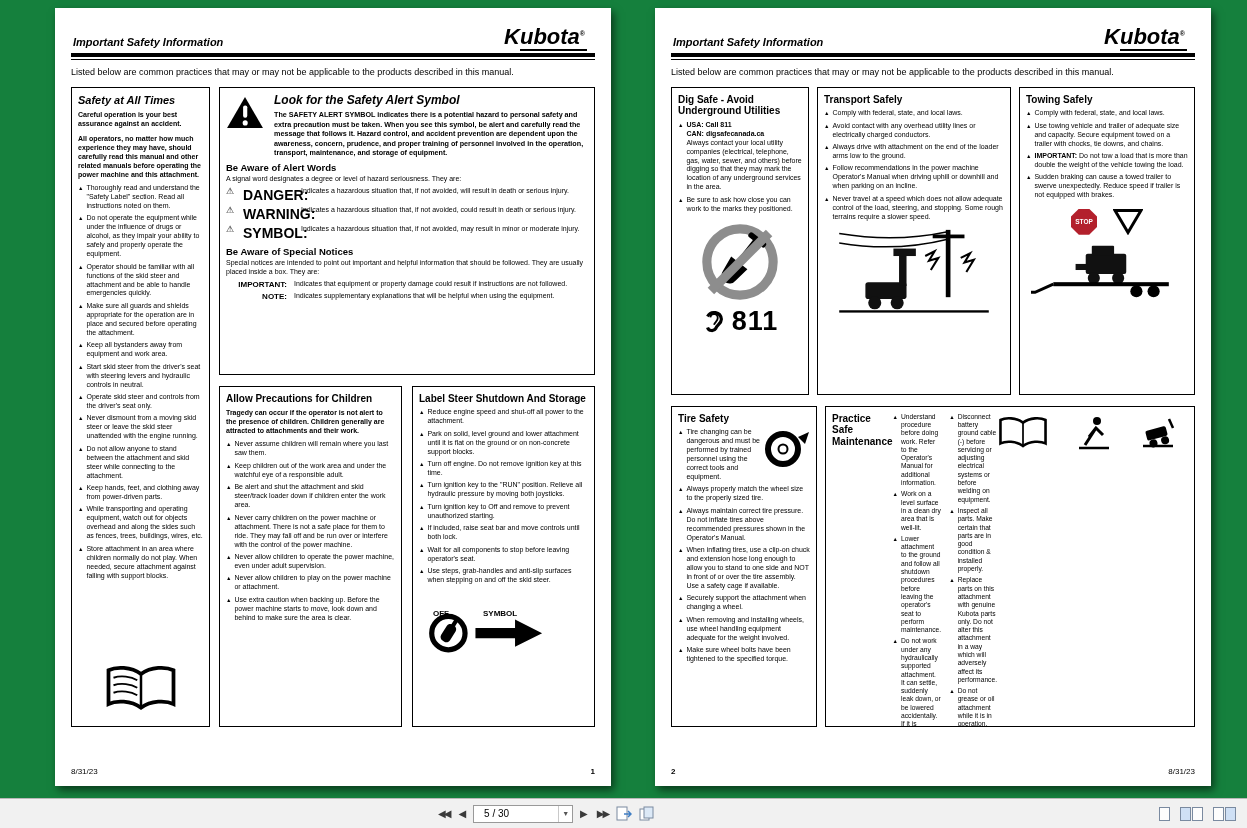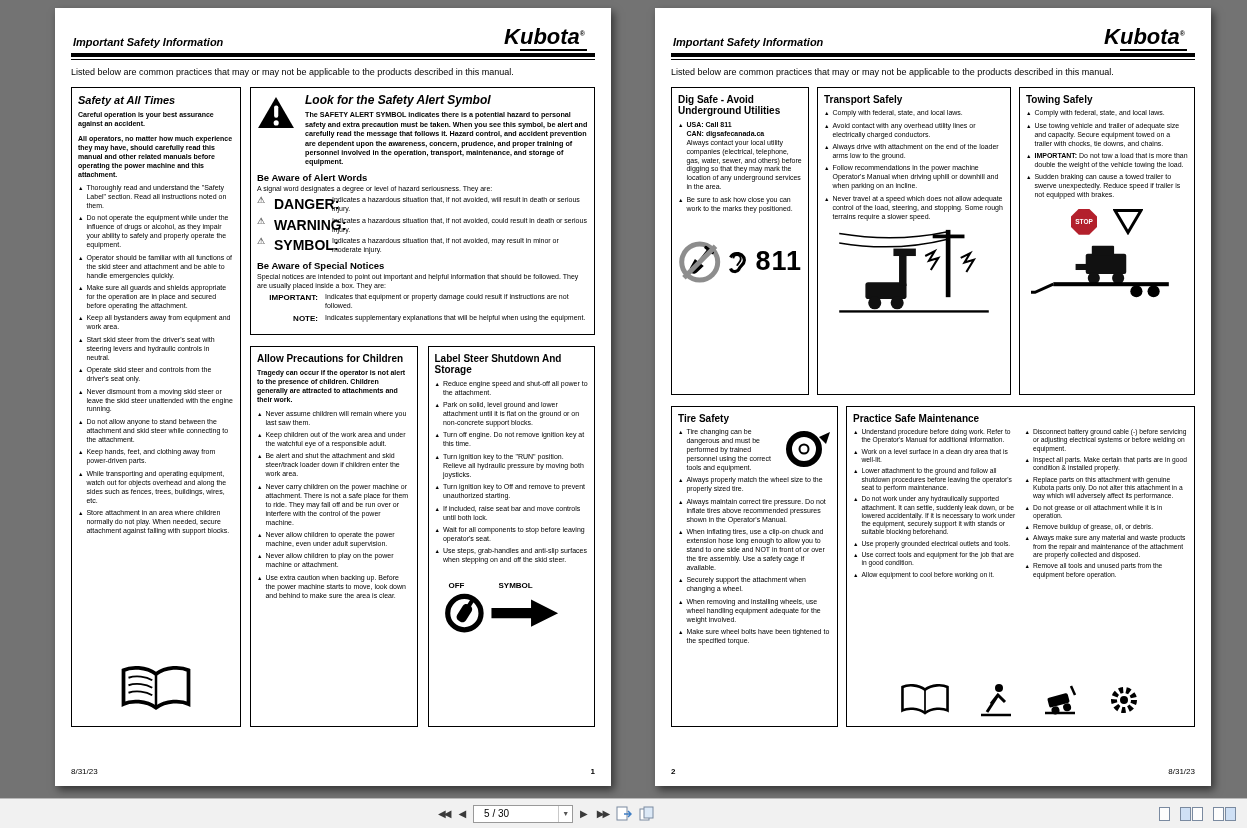--- a/index.html
+++ b/index.html
@@ -1,18 +1,18 @@
 <!DOCTYPE html>
 <html><head>
 <meta charset="utf-8">
 <style>
   *{margin:0;padding:0;box-sizing:border-box}
   html,body{width:1247px;height:828px;overflow:hidden}
   body{background:#55565a;font-family:"Liberation Sans",sans-serif;color:#000;position:relative}
-  .viewer{position:absolute;left:0;top:0;right:0;bottom:30px;background:#737373}
+  .viewer{position:absolute;left:0;top:0;right:0;bottom:30px;background:#15803d}
   .page{position:absolute;top:8px;width:556px;height:778px;background:#fff;box-shadow:3px 4px 8px rgba(0,0,0,.55);padding:12px 16px 10px}
   .page-left{left:55px}
   .page-right{left:655px}
 
   .pg-head{display:flex;justify-content:space-between;align-items:flex-end;padding:6px 2px 5px}
   .pg-title{font-style:italic;font-weight:bold;font-size:11px}
   .logo{font-weight:bold;font-style:italic;font-size:22px;line-height:1;position:relative;padding-right:8px}
   .logo .reg{font-size:7px;vertical-align:super;font-style:normal}
   .logo:after{content:"";position:absolute;left:16px;right:6px;bottom:-3px;height:2px;background:#000}
   .rule{border-top:4px solid #000;height:7px;border-bottom:1px solid #000;margin-bottom:7px}
@@ -22,64 +22,64 @@
   .bt{font-weight:bold;font-size:10px;line-height:1.15;margin-bottom:4px}
   .bt.it{font-style:italic;font-size:11px}
   .lead{font-size:7px;font-weight:bold;line-height:1.3;margin-bottom:5px}
   .bl{display:flex;gap:3px;margin-bottom:3.5px;font-size:7px;line-height:1.28}
   .bl .tri{font-size:5.5px;padding-top:1px;flex:0 0 auto}
   .bl .bl-t{flex:1}
   .bl .bl-b{font-weight:bold}
 
   
   .cols{display:flex;gap:9px;height:640px}
-  .w-col1{width:170px;display:flex;flex-direction:column}
+  .w-col1{width:139px;display:flex;flex-direction:column}
   .col2{flex:1;display:flex;flex-direction:column;gap:11px}
-  .alert-box{height:248px}
+  .alert-box{height:288px}
   .sub-row{display:flex;gap:10px;flex:1}
   .sub-row .box{flex:1}
 
   .alert-head{display:flex;gap:8px;margin-bottom:3px}
   .alert-ico{width:40px;flex:0 0 auto;padding-top:2px}
   .alert-right{flex:1}
   .alert-right .bt{font-size:12px;margin-bottom:3px}
   .alert-body{font-size:7.2px;font-weight:bold;line-height:1.3}
   .sec-head{font-weight:bold;font-size:9.5px;margin:5px 0 2px}
   .sec-intro{font-size:7px;line-height:1.25;margin-bottom:3px}
   .sig-row{display:flex;gap:4px;font-size:7px;margin-bottom:3px;align-items:flex-start}
   .sig-ico{font-size:9px;width:13px;flex:0 0 auto;line-height:1}
   .sig-word{font-weight:bold;font-size:14px;width:54px;flex:0 0 auto}
   .sig-desc{flex:1;line-height:1.25}
   .not-row{display:flex;gap:4px;font-size:7px;margin-bottom:3px}
   .not-word{font-weight:bold;font-size:8px;width:64px;flex:0 0 auto;text-align:right;padding-right:3px}
 
   .book-wrap{margin-top:auto;display:flex;justify-content:center;padding:10px 0 6px}
   .key-graphic{position:relative;margin-top:8px;padding-top:12px}
-  .key-lab{position:absolute;top:8px;font-weight:bold;font-size:8px}
+  .key-lab{position:absolute;top:16px;font-weight:bold;font-size:8px}
   .off-lab{left:14px}
   .rem-lab{left:64px}
 
   .pg-foot{position:absolute;left:16px;right:16px;bottom:10px;display:flex;justify-content:space-between;font-size:8px}
   .pg-num{font-weight:bold}
 
   
   .cols2-top{display:flex;gap:8px;height:308px;margin-bottom:11px}
   .cols2-bot{display:flex;gap:8px;height:321px}
   .w-dig{width:138px}
   .w-tow{width:176px}
   .w-tra{flex:1}
-  .w-tire{width:167px}
-  .w-maint{flex:1;display:flex;flex-direction:column}
+  .w-tire{width:146px}
+  .w-maint{flex:1;display:flex;}
   .m-cols{display:flex;gap:8px;flex:1}
   .m-col{flex:1}
   .m-col .bl{font-size:6.7px;line-height:1.24;margin-bottom:3px}
   .m-icons{display:flex;justify-content:center;gap:26px;padding:2px 0 2px}
 
   .dig-bold{font-weight:bold}
-  .dig-graphics{display:flex;flex-direction:row;align-items:center;gap:4px;margin-top:8px}
+  .dig-graphics{display:flex;flex-direction:column;align-items:center;gap:4px;margin-top:8px}
   .call-row{display:flex;align-items:center;gap:6px}
   .call-num{font-weight:bold;font-size:27px;letter-spacing:1px}
 
   .tow-signs{display:flex;justify-content:center;align-items:center;gap:16px;margin:8px 0 4px}
   .stop-sign{width:26px;height:26px;background:#b3202c;clip-path:polygon(30% 0,70% 0,100% 30%,100% 70%,70% 100%,30% 100%,0 70%,0 30%);color:#fff;display:flex;align-items:center;justify-content:center;font-size:6.5px;font-weight:bold}
   .tow-trailer{display:flex;justify-content:center;margin-top:2px}
 
   .tra-graphic{display:flex;justify-content:center;margin-top:6px}
 
   .tire-float{float:right;width:46px;height:42px;margin:0 0 2px 2px}

